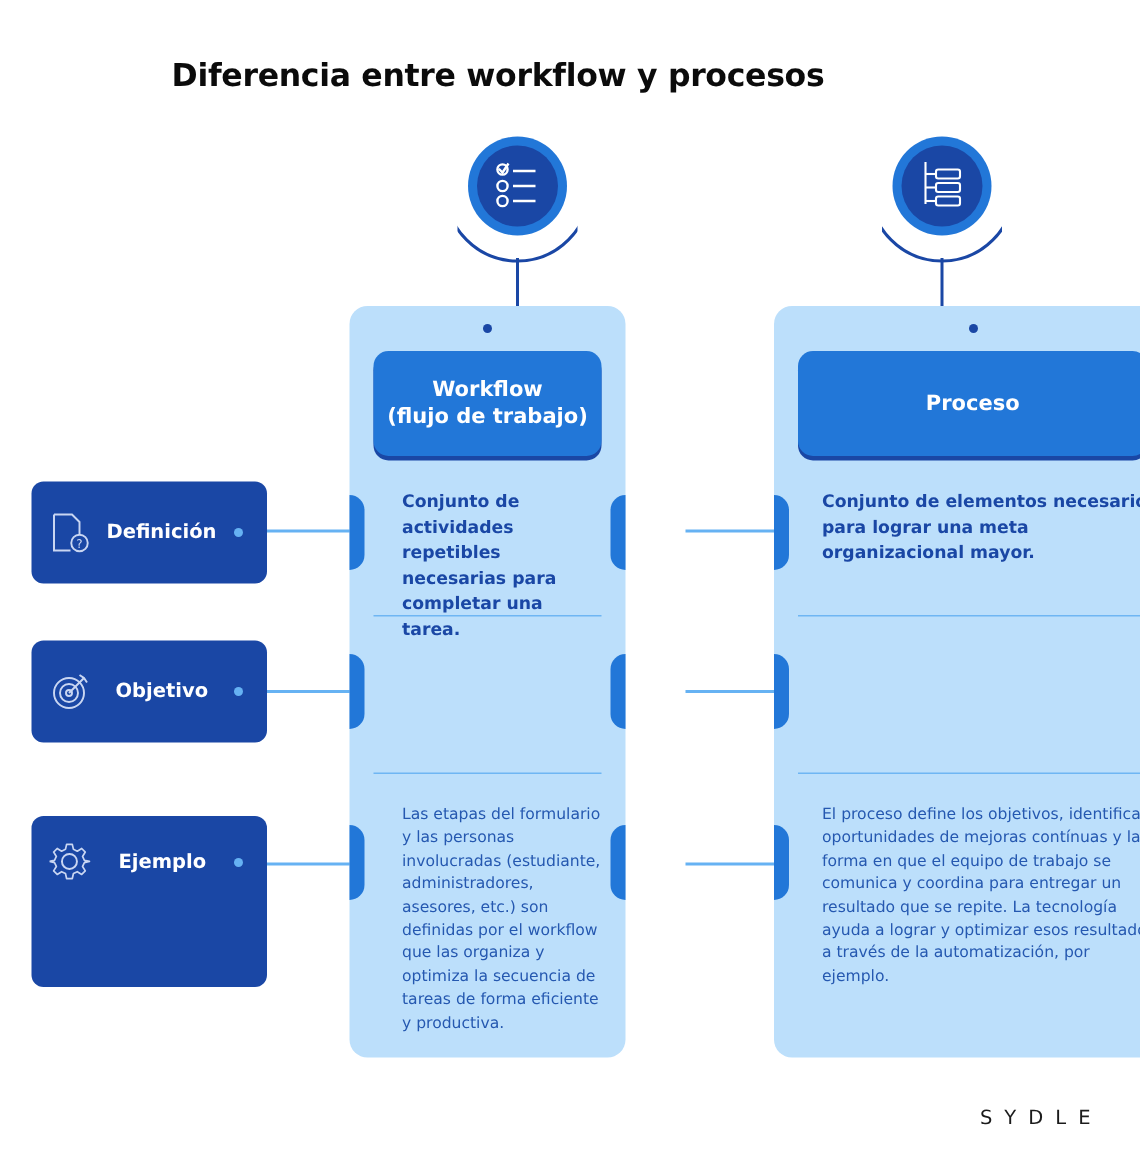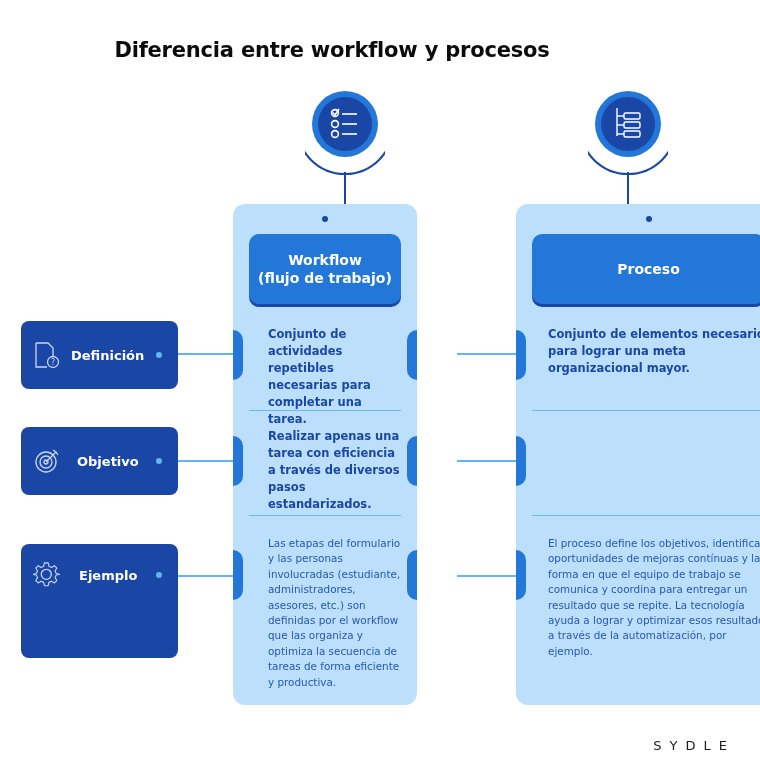--- a/index.html
+++ b/index.html
@@ -180,21 +180,20 @@
   <div class="col-header">Workflow
 (flujo de trabajo)</div>
   <div class="tab l a"></div>
   <div class="tab r a"></div>
   <div class="tab l b"></div>
   <div class="tab r b"></div>
   <div class="tab l c"></div>
   <div class="tab r c"></div>
   <div class="col-text bold t1">Conjunto de actividades repetibles necesarias para completar una tarea.</div>
   <div class="divider d1"></div>
-  <div class="col-text bold t2">Realizar apenas una tarea con eficiencia a través de diversos pasos estandarizados.</div>
   <div class="divider d2"></div>
   <div class="col-text plain t3">Las etapas del formulario y las personas involucradas (estudiante, administradores, asesores, etc.) son definidas por el workflow que las organiza y optimiza la secuencia de tareas de forma eficiente y productiva.</div>
 </div>
 
 <div class="col pr">
   <div class="col-dot"></div>
   <div class="col-header">Proceso</div>
   <div class="tab l a"></div>
   <div class="tab r a"></div>
   <div class="tab l b"></div>

